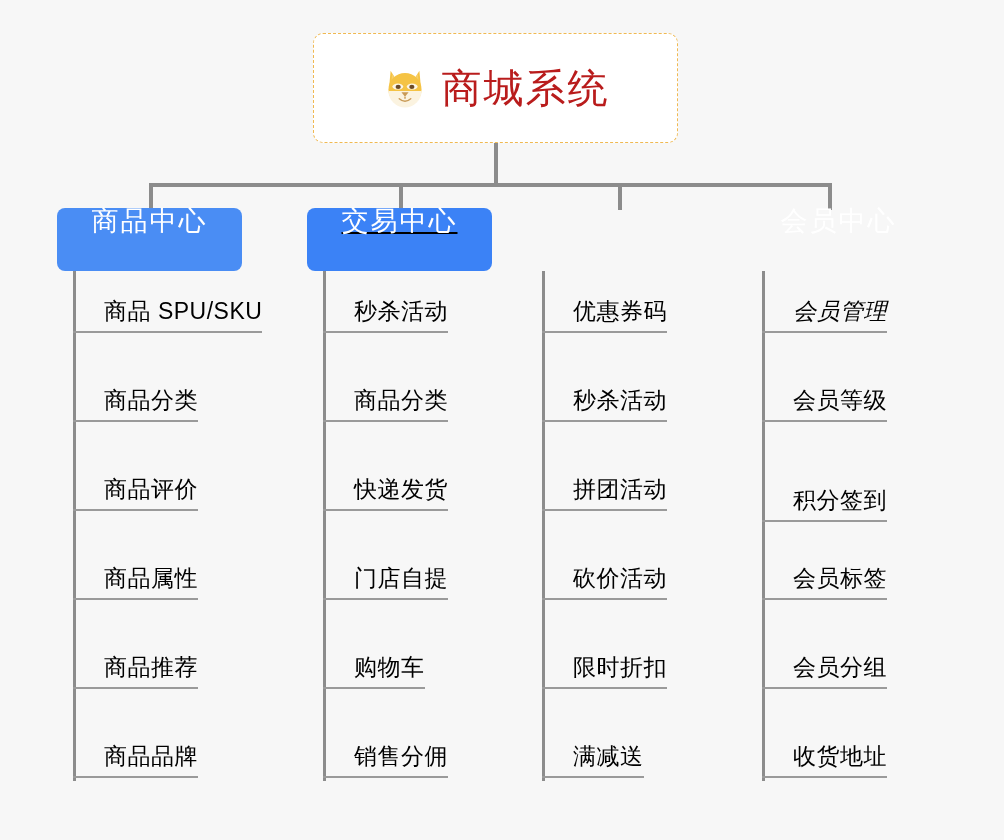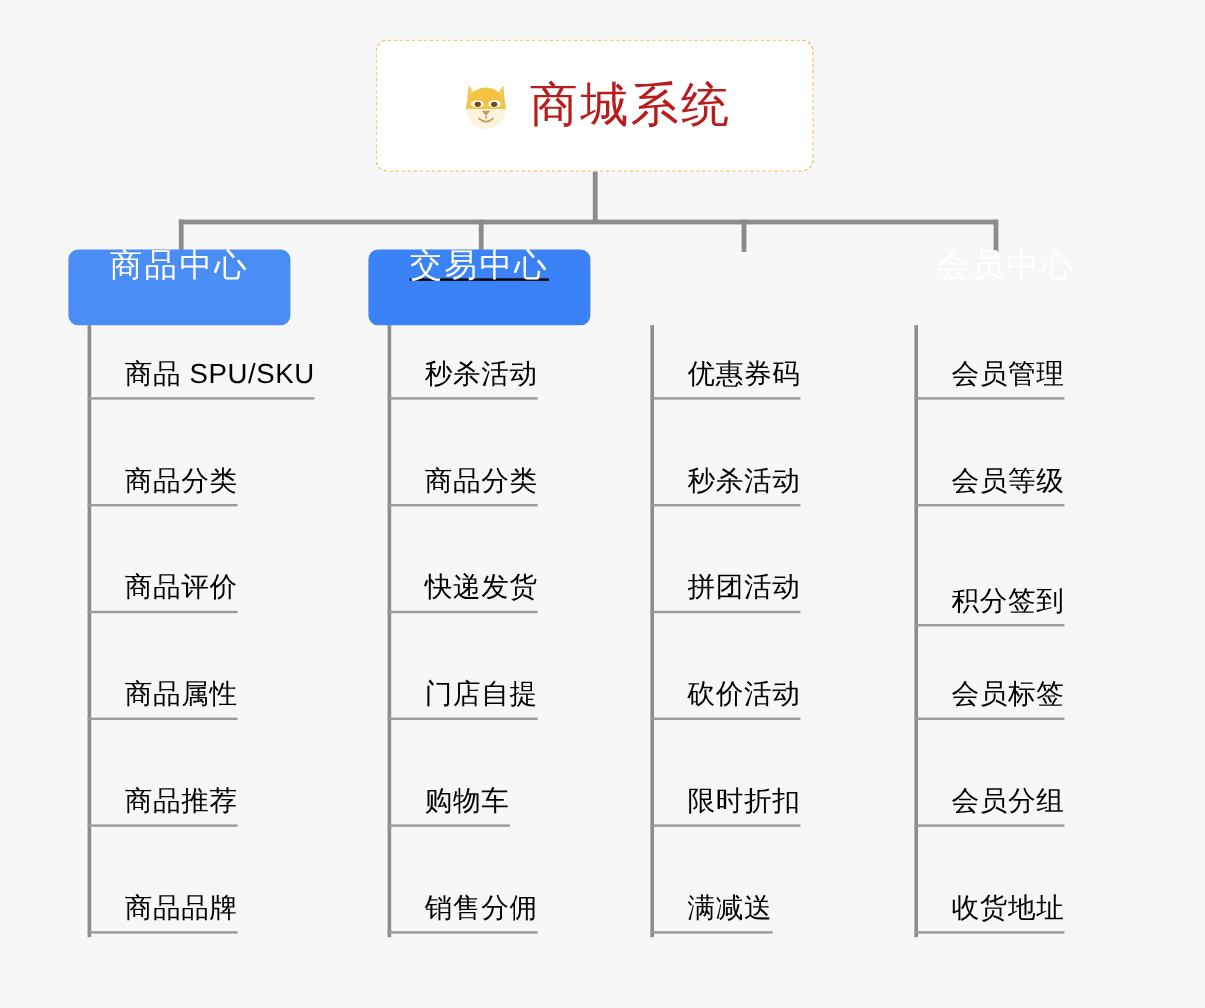--- a/index.html
+++ b/index.html
@@ -170,21 +170,21 @@
       <div class="leaf-item" style="top: 294px;"><span class="leaf-label">砍价活动</span></div>
       <div class="leaf-item" style="top: 383px;"><span class="leaf-label">限时折扣</span></div>
       <div class="leaf-item" style="top: 472px;"><span class="leaf-label">满减送</span></div>
     </div>
 
   <div class="category" style="top: 208px; left: 746px; width: 185px;">
     <span class="category-label">会员中心</span>
   </div>
   <div class="leaf-column" style="left: 762px;">
     <div class="leaf-spine" style="height: 510px;"></div>
-  <div class="leaf-item" style="top: 27px;"><span class="leaf-label">会员管理</span></div>
+  <div class="leaf-item" style="top: 27px; font-style: italic;"><span class="leaf-label">会员管理</span></div>
       <div class="leaf-item" style="top: 116px;"><span class="leaf-label">会员等级</span></div>
       <div class="leaf-item" style="top: 205px; margin-top: 11px;"><span class="leaf-label">积分签到</span></div>
       <div class="leaf-item" style="top: 294px;"><span class="leaf-label">会员标签</span></div>
       <div class="leaf-item" style="top: 383px;"><span class="leaf-label">会员分组</span></div>
       <div class="leaf-item" style="top: 472px;"><span class="leaf-label">收货地址</span></div>
     </div>
 
 </div>
 
 </body></html>

